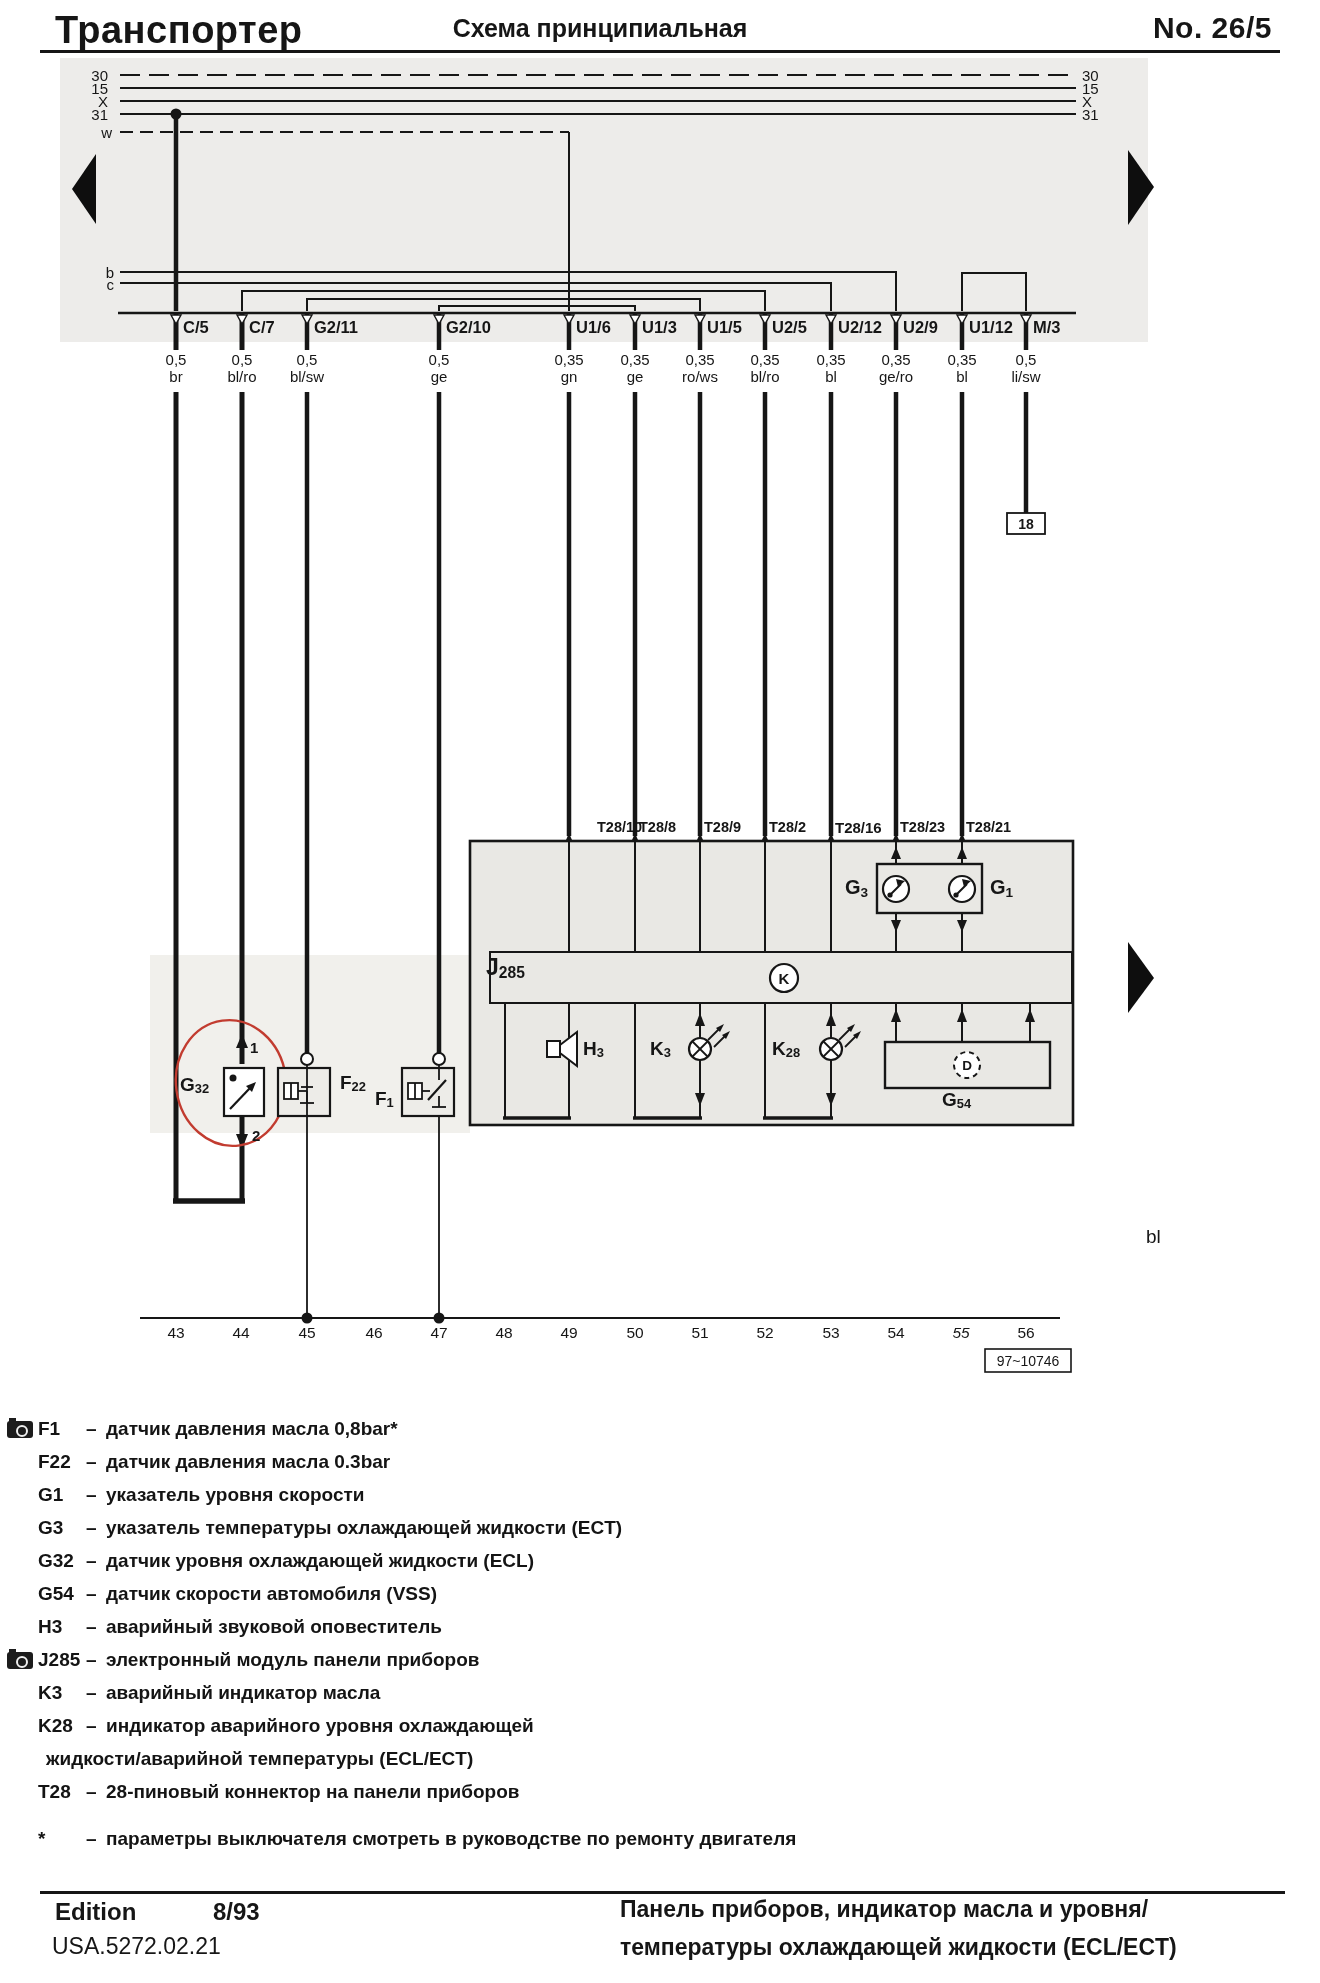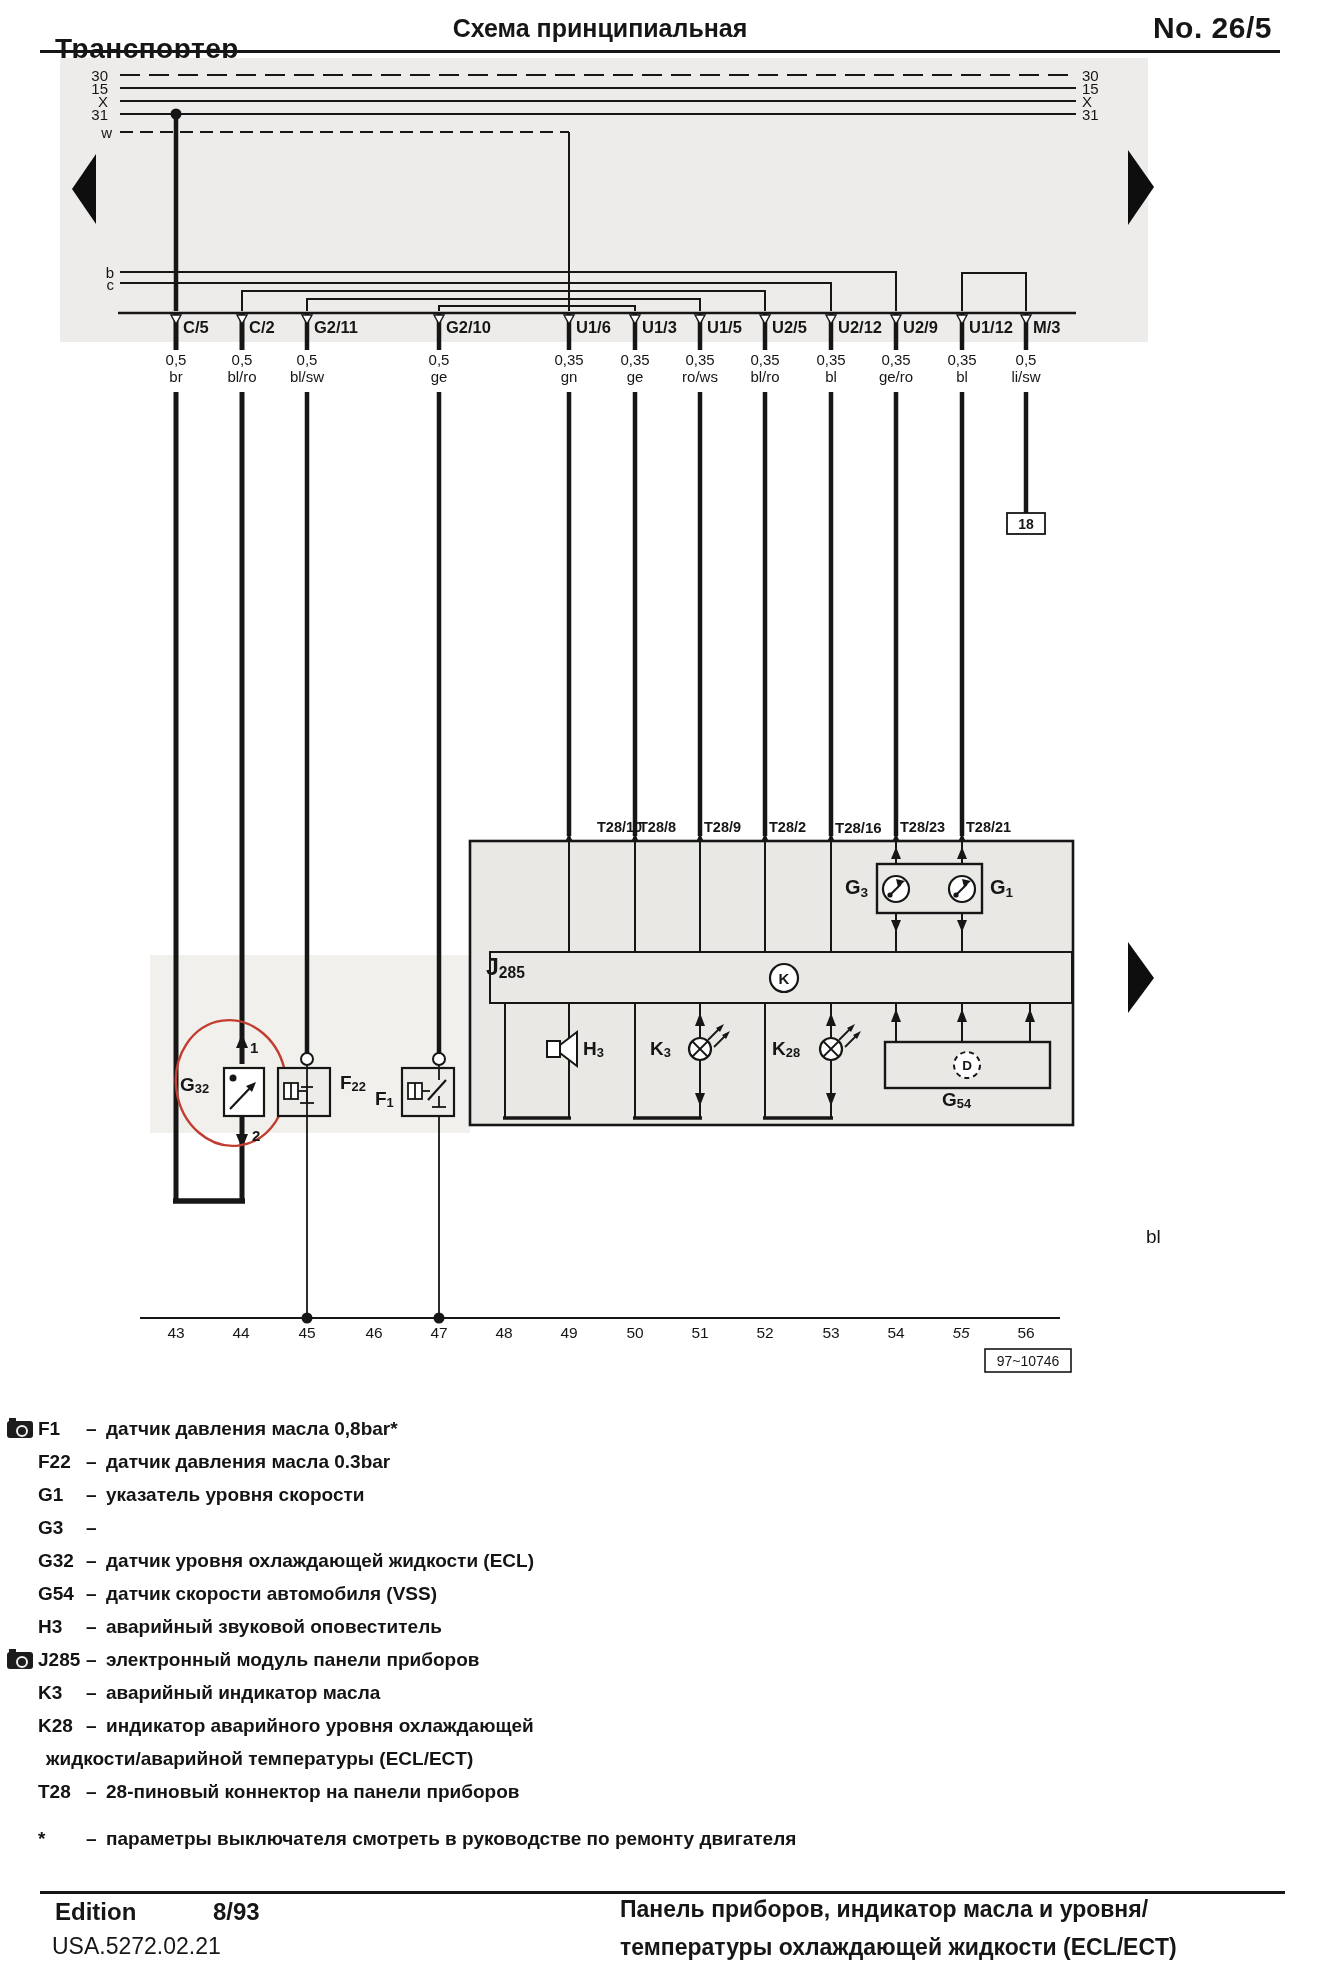--- a/index.html
+++ b/index.html
@@ -20,21 +20,21 @@
   .legend-text.cont{left:46px;}
   .cam{position:absolute;left:7px;top:3px;width:26px;height:17px;background:#1c1c1c;border-radius:3px;}
   .cam::before{content:"";position:absolute;left:9px;top:4px;width:8px;height:8px;border:2px solid #efefef;border-radius:50%;}
   .cam::after{content:"";position:absolute;left:2px;top:-3px;width:7px;height:4px;background:#1c1c1c;}
 </style>
 </head>
 <body>
 
 <div class="page">
 
-  <div class="lbl xb" style="left:55px;top:30px;font-size:28px;margin-top:19px;">Транспортер</div>
+  <div class="lbl xb" style="left:55px;top:30px;font-size:38px;">Транспортер</div>
   <div class="lbl bold ctr" style="left:600px;top:28px;font-size:25px;">Схема принципиальная</div>
   <div class="lbl xb ra" style="left:1272px;top:28px;font-size:30px;">No. 26/5</div>
   <div class="abs" style="left:40px;top:50px;width:1240px;height:3px;background:#161616;"></div>
 
   <svg class="abs" style="left:0;top:0;" width="1320" height="1400" viewBox="0 0 1320 1400">
     <g>
       <rect x="60" y="58" width="1088" height="284" fill="#edecea"></rect>
       <rect x="150" y="955" width="320" height="178" fill="#f1f0ec"></rect>
     </g>
 
@@ -272,21 +272,21 @@
       <span class="lbl ra" style="left: 108px; top: 101px; font-size: 15px;">X</span>
       <span class="lbl " style="left: 1082px; top: 101px; font-size: 15px;">X</span>
       <span class="lbl ra" style="left: 108px; top: 114px; font-size: 15px;">31</span>
       <span class="lbl " style="left: 1082px; top: 114px; font-size: 15px;">31</span>
       <span class="lbl ra" style="left: 112px; top: 132px; font-size: 15px;">w</span>
       <span class="lbl ra" style="left: 114px; top: 272px; font-size: 15px;">b</span>
       <span class="lbl ra" style="left: 114px; top: 284px; font-size: 15px;">c</span>
       <span class="lbl " style="left: 183px; top: 327px; font-size: 16.5px; font-weight: 700;">C/5</span>
       <span class="lbl " style="left: 144px; top: 359px; font-size: 15px; width: 64px; text-align: center; transform: translateY(-50%);">0,5</span>
       <span class="lbl " style="left: 144px; top: 376px; font-size: 15px; width: 64px; text-align: center; transform: translateY(-50%);">br</span>
-      <span class="lbl " style="left: 249px; top: 327px; font-size: 16.5px; font-weight: 700;">C/2</span>
+      <span class="lbl " style="left: 249px; top: 327px; font-size: 16.5px; font-weight: 700;">C/7</span>
       <span class="lbl " style="left: 210px; top: 359px; font-size: 15px; width: 64px; text-align: center; transform: translateY(-50%);">0,5</span>
       <span class="lbl " style="left: 210px; top: 376px; font-size: 15px; width: 64px; text-align: center; transform: translateY(-50%);">bl/ro</span>
       <span class="lbl " style="left: 314px; top: 327px; font-size: 16.5px; font-weight: 700;">G2/11</span>
       <span class="lbl " style="left: 275px; top: 359px; font-size: 15px; width: 64px; text-align: center; transform: translateY(-50%);">0,5</span>
       <span class="lbl " style="left: 275px; top: 376px; font-size: 15px; width: 64px; text-align: center; transform: translateY(-50%);">bl/sw</span>
       <span class="lbl " style="left: 446px; top: 327px; font-size: 16.5px; font-weight: 700;">G2/10</span>
       <span class="lbl " style="left: 407px; top: 359px; font-size: 15px; width: 64px; text-align: center; transform: translateY(-50%);">0,5</span>
       <span class="lbl " style="left: 407px; top: 376px; font-size: 15px; width: 64px; text-align: center; transform: translateY(-50%);">ge</span>
       <span class="lbl " style="left: 576px; top: 327px; font-size: 16.5px; font-weight: 700;">U1/6</span>
       <span class="lbl " style="left: 537px; top: 359px; font-size: 15px; width: 64px; text-align: center; transform: translateY(-50%);">0,35</span>
@@ -365,20 +365,21 @@
         <span class="legend-text">датчик давления масла 0.3bar</span>
       </div>
       <div class="legend-row" style="top: 1484px;">
         <span class="legend-id">G1</span>
         <span class="legend-dash">–</span>
         <span class="legend-text">указатель уровня скорости</span>
       </div>
       <div class="legend-row" style="top: 1517px;">
         <span class="legend-id">G3</span>
         <span class="legend-dash">–</span>
+        <span class="legend-text">указатель температуры охлаждающей жидкости (ECT)</span>
       </div>
       <div class="legend-row" style="top: 1550px;">
         <span class="legend-id">G32</span>
         <span class="legend-dash">–</span>
         <span class="legend-text">датчик уровня охлаждающей жидкости (ECL)</span>
       </div>
       <div class="legend-row" style="top: 1583px;">
         <span class="legend-id">G54</span>
         <span class="legend-dash">–</span>
         <span class="legend-text">датчик скорости автомобиля (VSS)</span>

